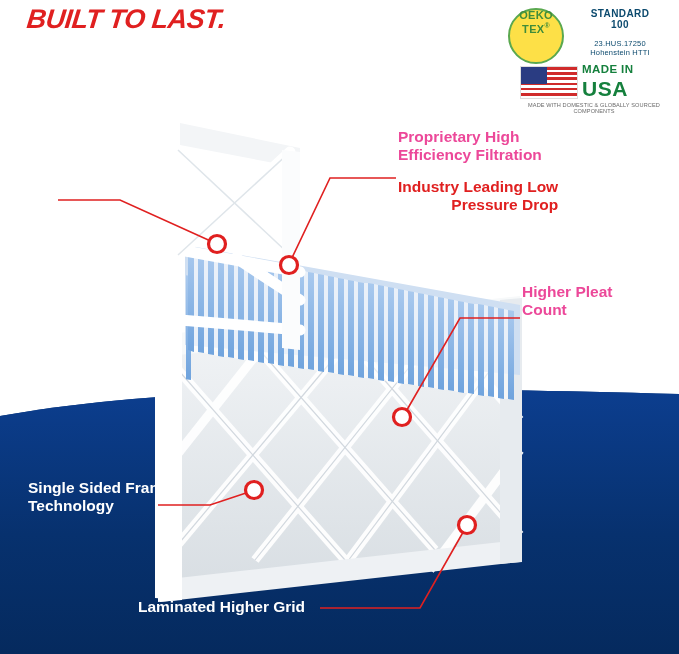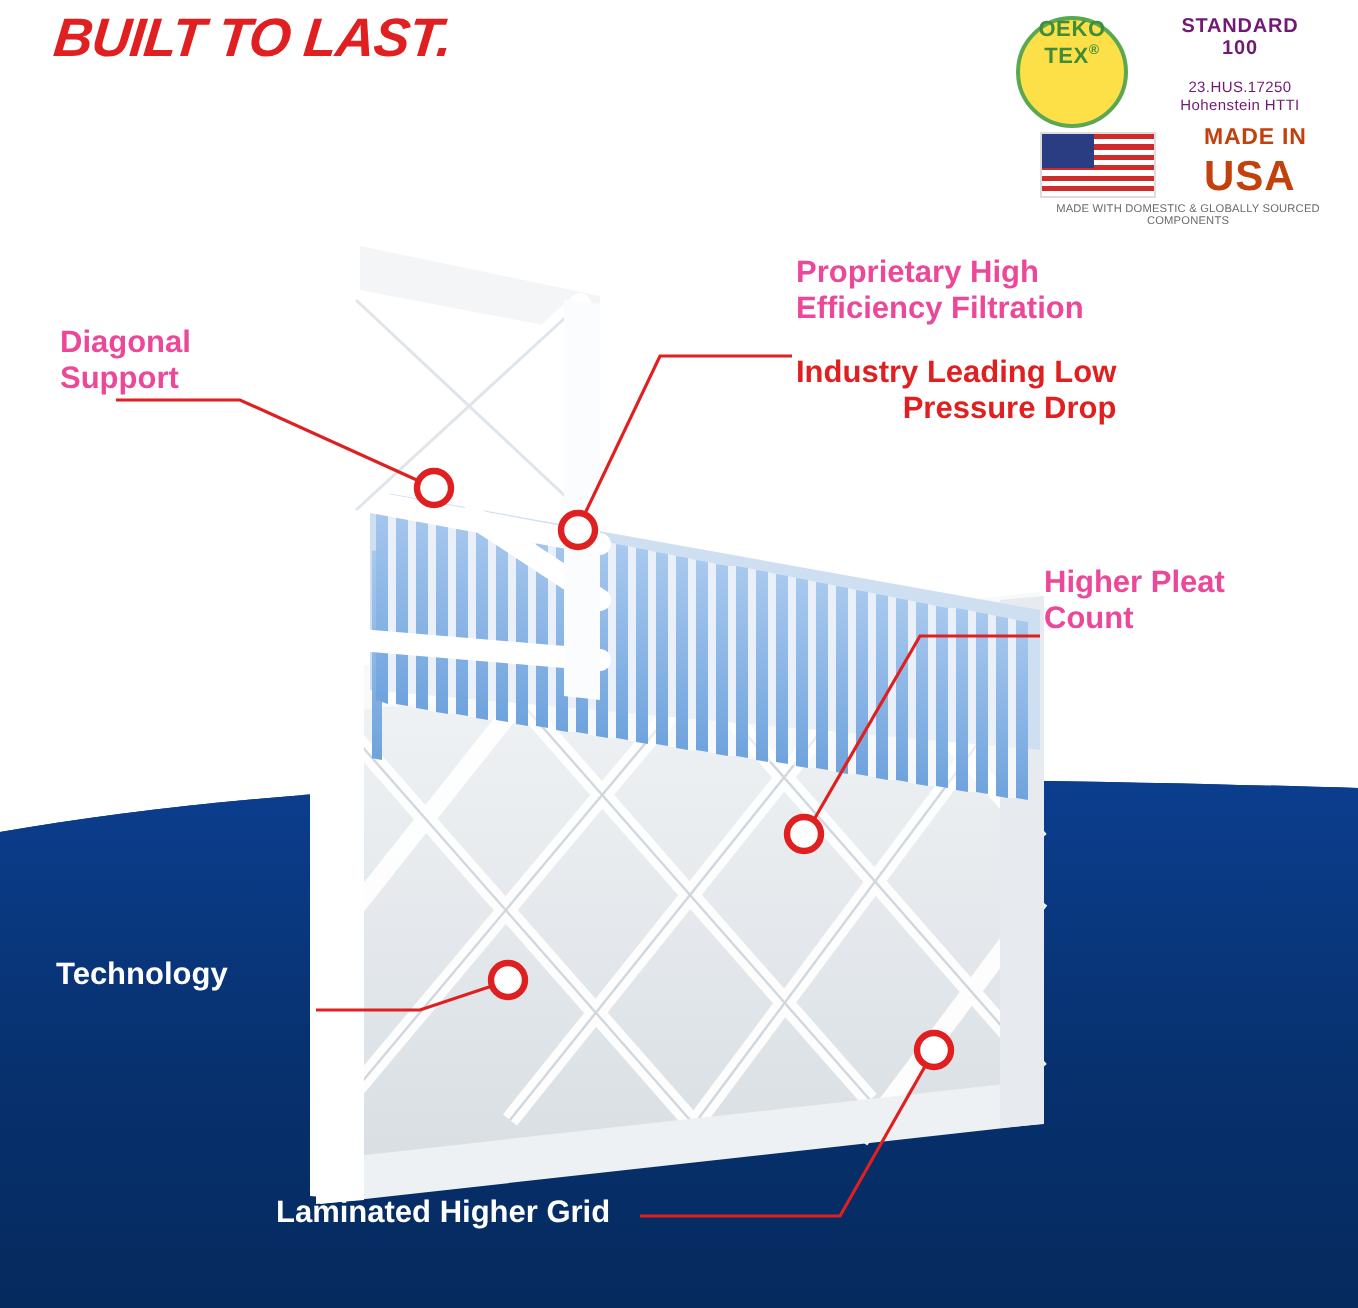--- a/index.html
+++ b/index.html
@@ -76,21 +76,21 @@
   .oeko .l1 { font-size: 11px; letter-spacing: .3px;}
   .oeko .l2 { font-size: 11px; letter-spacing: .3px;}
   .oeko .reg { font-size: 7px; vertical-align: super; }
 
   .oeko-text {
     position: absolute;
     left: 570px;
     top: 8px;
     width: 100px;
     text-align: center;
-    color: #701a75;
+    color: #0c4a6e;
   }
   .oeko-text .std {
     font-size: 10px;
     font-weight: bold;
     letter-spacing: .4px;
   }
   .oeko-text .hundred {
     font-size: 10px;
     font-weight: bold;
     letter-spacing: .4px;
@@ -132,24 +132,23 @@
   .flag .canton {
     position: absolute;
     left: 0; top: 0;
     width: 26px; height: 17px;
     background: #2a3c82;
   }
   .usa-words {
     position: absolute;
     left: 62px;
     top: 0px;
-    color: #c2410c;
+    color: #15803d;
     font-weight: bold;
     line-height: 1;
-    margin-left: 20px;
   }
   .usa-words .made { font-size: 11.5px; letter-spacing: .4px; }
   .usa-words .usa  { font-size: 21px; letter-spacing: .5px; margin-top: 2px; }
   .usa-fine {
     position: absolute;
     left: 0px;
     top: 38px;
     width: 148px;
     text-align: center;
     font-size: 5.6px;
@@ -396,41 +395,38 @@
     </g>
     <g>
       <circle cx="217" cy="244" r="8.5" fill="#ffffff" stroke="#e02020" stroke-width="3.2"></circle>
       <circle cx="289" cy="265" r="8.5" fill="#ffffff" stroke="#e02020" stroke-width="3.2"></circle>
       <circle cx="402" cy="417" r="8.5" fill="#ffffff" stroke="#e02020" stroke-width="3.2"></circle>
       <circle cx="254" cy="490" r="8.5" fill="#ffffff" stroke="#e02020" stroke-width="3.2"></circle>
       <circle cx="467" cy="525" r="8.5" fill="#ffffff" stroke="#e02020" stroke-width="3.2"></circle>
     </g>
   </svg>
 
-  <div class="label dark" style="left:30px; top:163px; font-size:15.5px;">
-    <div>Diagonal</div>
-    <div>Support</div>
-  </div>
 
   <div class="label dark" style="left:398px; top:128px; font-size:15.5px;">
     <div>Proprietary High</div>
     <div>Efficiency Filtration</div>
   </div>
 
   <div class="label red" style="left:398px; top:178px; font-size:15.5px;">
     <div>Industry Leading Low</div>
     <div>Pressure Drop</div>
   </div>
 
   <div class="label dark" style="left:522px; top:283px; font-size:15.5px;">
     <div>Higher Pleat</div>
     <div>Count</div>
   </div>
 
   <div class="label white" style="left:28px; top:479px; font-size:15.5px;">
+    <div>Single Sided Frame</div>
     <div>Technology</div>
   </div>
 
   <div class="label white" style="left:138px; top:598px; font-size:15.5px;">
     <div>Laminated Higher Grid</div>
   </div>
 
 
 </div>
 

